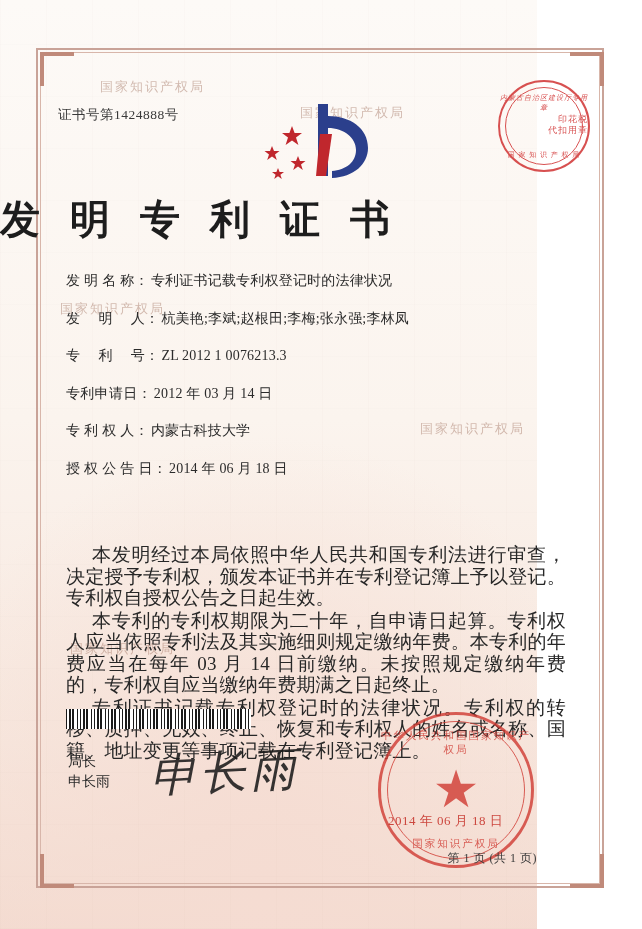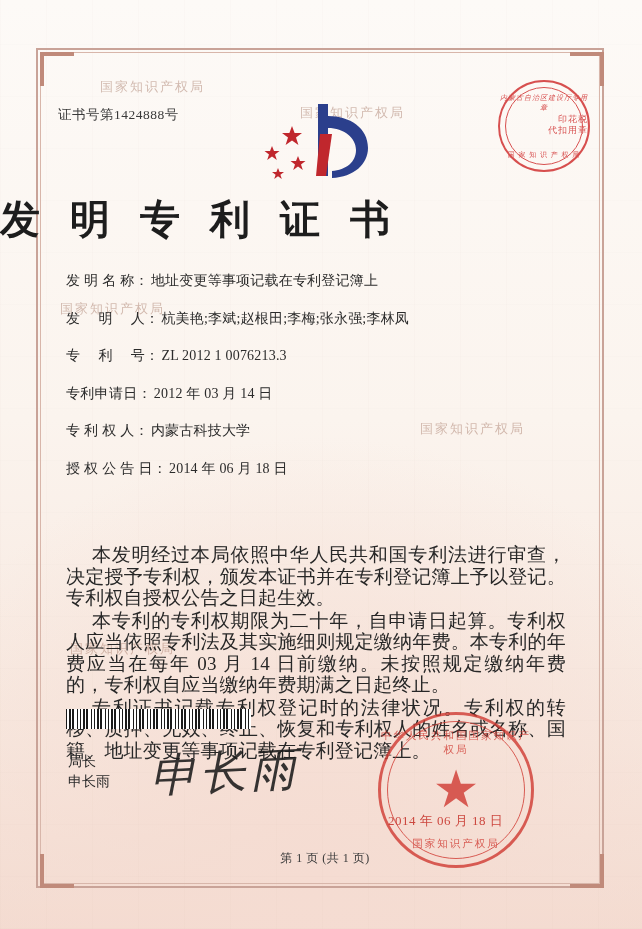--- a/index.html
+++ b/index.html
@@ -8,21 +8,21 @@
     background: #ffffff;
   }
   body {
     width: 642px;
     height: 929px;
     font-family: "Liberation Serif", serif;
     overflow: hidden;
   }
   .page {
     position: relative;
-    width: 642px;
+    width: 537px;
     height: 929px;
     background:
       radial-gradient(ellipse 120% 80% at 50% 95%, #f5dcd2 0%, rgba(245,220,210,0) 60%),
       linear-gradient(180deg, #fdfaf7 0%, #fbf4ee 45%, #f7e7de 80%, #f3dbd0 100%);
     box-sizing: border-box;
   }
   
   .watermark {
     position: absolute;
     left: 0; top: 0; right: 0; bottom: 0;
@@ -235,21 +235,21 @@
     left: 388px; top: 812px;
     font-size: 13px;
     color: #c8372f;
     letter-spacing: 0.5px;
     opacity: 0.9;
   }
 
   .footer {
     position: absolute;
     left: 0; right: 0; top: 850px;
-    text-align: center;
+    text-align: right;
     font-size: 12px;
     color: #3a3a3a;
     letter-spacing: 0.5px;
     margin-left: 8px;
   }
 </style>
 </head>
 <body>
 
 <div class="page">
@@ -296,21 +296,21 @@
       <div>代扣用章</div>
     </div>
     <div class="arc-bottom">国 家 知 识 产 权 局</div>
   </div>
 
   <div class="title">发 明 专 利 证 书</div>
 
   <div class="fields">
     <div class="field-row">
       <span class="field-label">发 明 名 称：</span>
-      <span class="field-value">地址变更等事项记载在专利登记簿上</span>
+      <span class="field-value">专利证书记载专利权登记时的法律状况</span>
     </div>
     <div class="field-row">
       <span class="field-label">发　 明　 人：</span>
       <span class="field-value">杭美艳;李斌;赵根田;李梅;张永强;李林凤</span>
     </div>
     <div class="field-row">
       <span class="field-label">专　 利　 号：</span>
       <span class="field-value">ZL 2012 1 0076213.3</span>
     </div>
     <div class="field-row">

